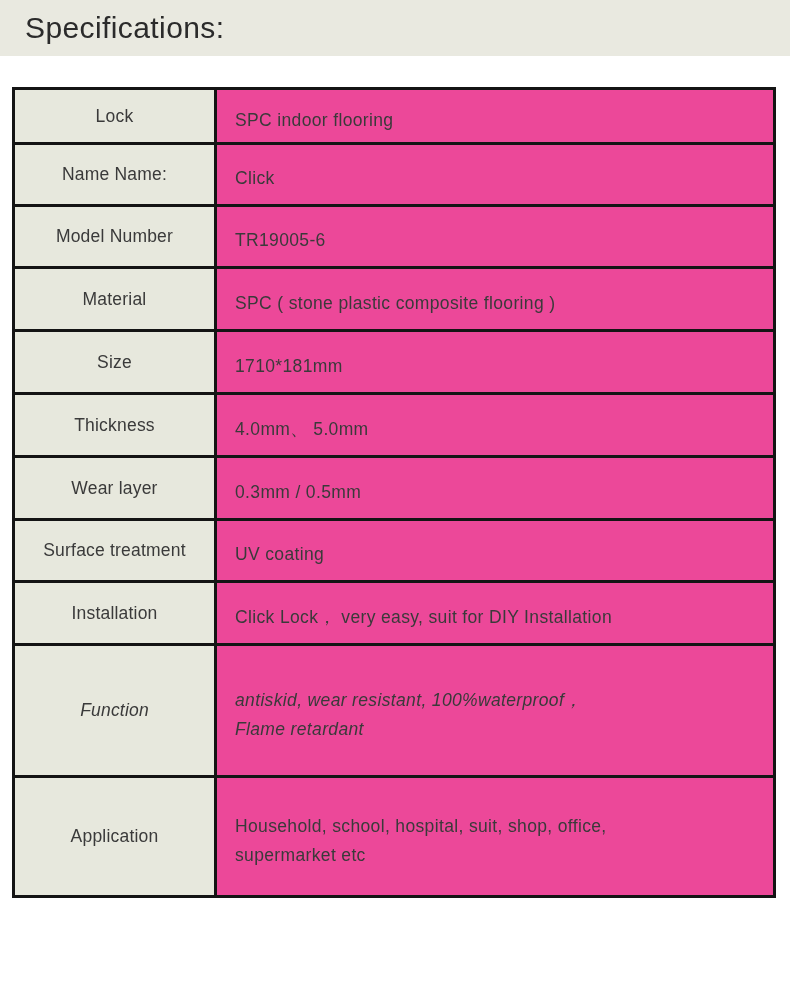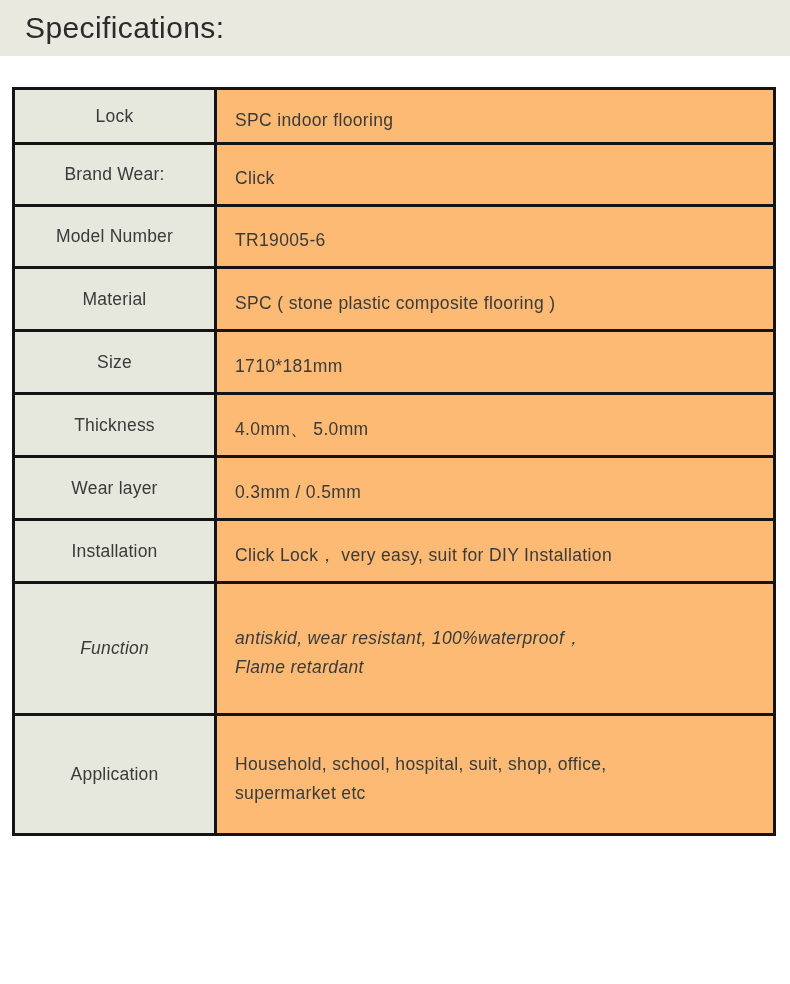--- a/index.html
+++ b/index.html
@@ -48,21 +48,21 @@
     vertical-align: middle;
   }
   td.label-cell {
     width: 187px;
     background: #e7e8dd;
     text-align: center;
     padding: 0 6px;
     letter-spacing: 0.2px;
   }
   td.value-cell {
-    background: #fdba74;
+    background: #ec4899;
     padding: 8px 14px 0 18px;
     white-space: pre-line;
     letter-spacing: 0.35px;
     line-height: 29px;
   }
   tr.h55  { height: 55px; }
   tr.h62  { height: 62px; }
   tr.h63  { height: 63px; }
   tr.h132 { height: 132px; font-style: italic; }
   tr.h120 { height: 120px; }
@@ -76,21 +76,21 @@
     <h1 class="title">Specifications:</h1>
   </div>
 
   <table class="spec-table">
     <tbody>
       <tr class="h55">
         <td class="label-cell">Lock</td>
         <td class="value-cell">SPC indoor flooring</td>
       </tr>
       <tr class="h62">
-        <td class="label-cell">Brand Wear:</td>
+        <td class="label-cell">Name Name:</td>
         <td class="value-cell">Click</td>
       </tr>
       <tr class="h62">
         <td class="label-cell">Model Number</td>
         <td class="value-cell">TR19005-6</td>
       </tr>
       <tr class="h63">
         <td class="label-cell">Material</td>
         <td class="value-cell">SPC ( stone plastic composite flooring )</td>
       </tr>
@@ -99,20 +99,24 @@
         <td class="value-cell">1710*181mm</td>
       </tr>
       <tr class="h63">
         <td class="label-cell">Thickness</td>
         <td class="value-cell">4.0mm、 5.0mm</td>
       </tr>
       <tr class="h63">
         <td class="label-cell">Wear layer</td>
         <td class="value-cell">0.3mm / 0.5mm</td>
       </tr>
+      <tr class="h62">
+        <td class="label-cell">Surface treatment</td>
+        <td class="value-cell">UV coating</td>
+      </tr>
       <tr class="h63">
         <td class="label-cell">Installation</td>
         <td class="value-cell">Click Lock， very easy, suit for DIY Installation</td>
       </tr>
       <tr class="h132">
         <td class="label-cell">Function</td>
         <td class="value-cell">antiskid, wear resistant, 100%waterproof，
 Flame retardant</td>
       </tr>
       <tr class="h120">

